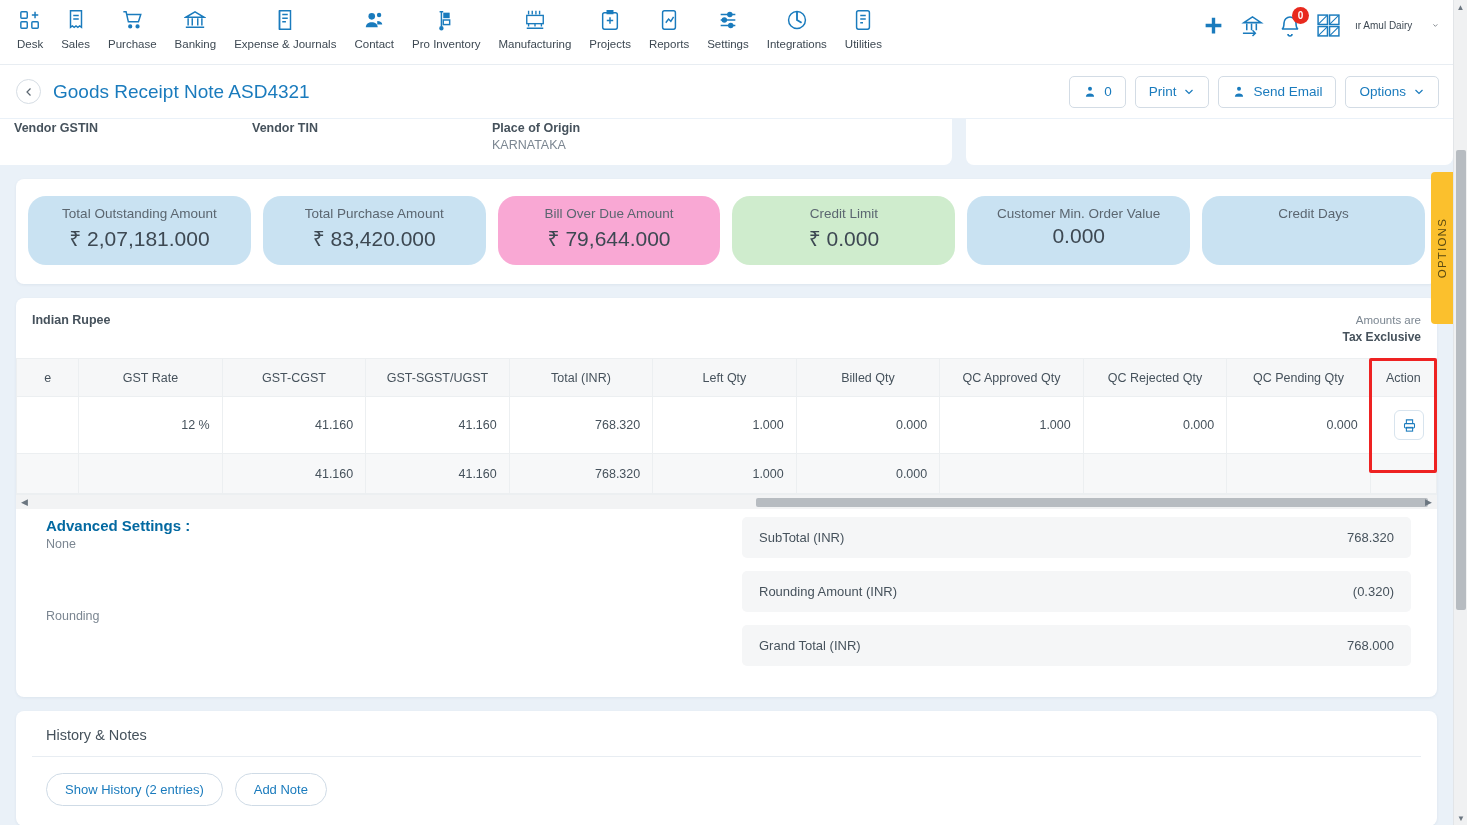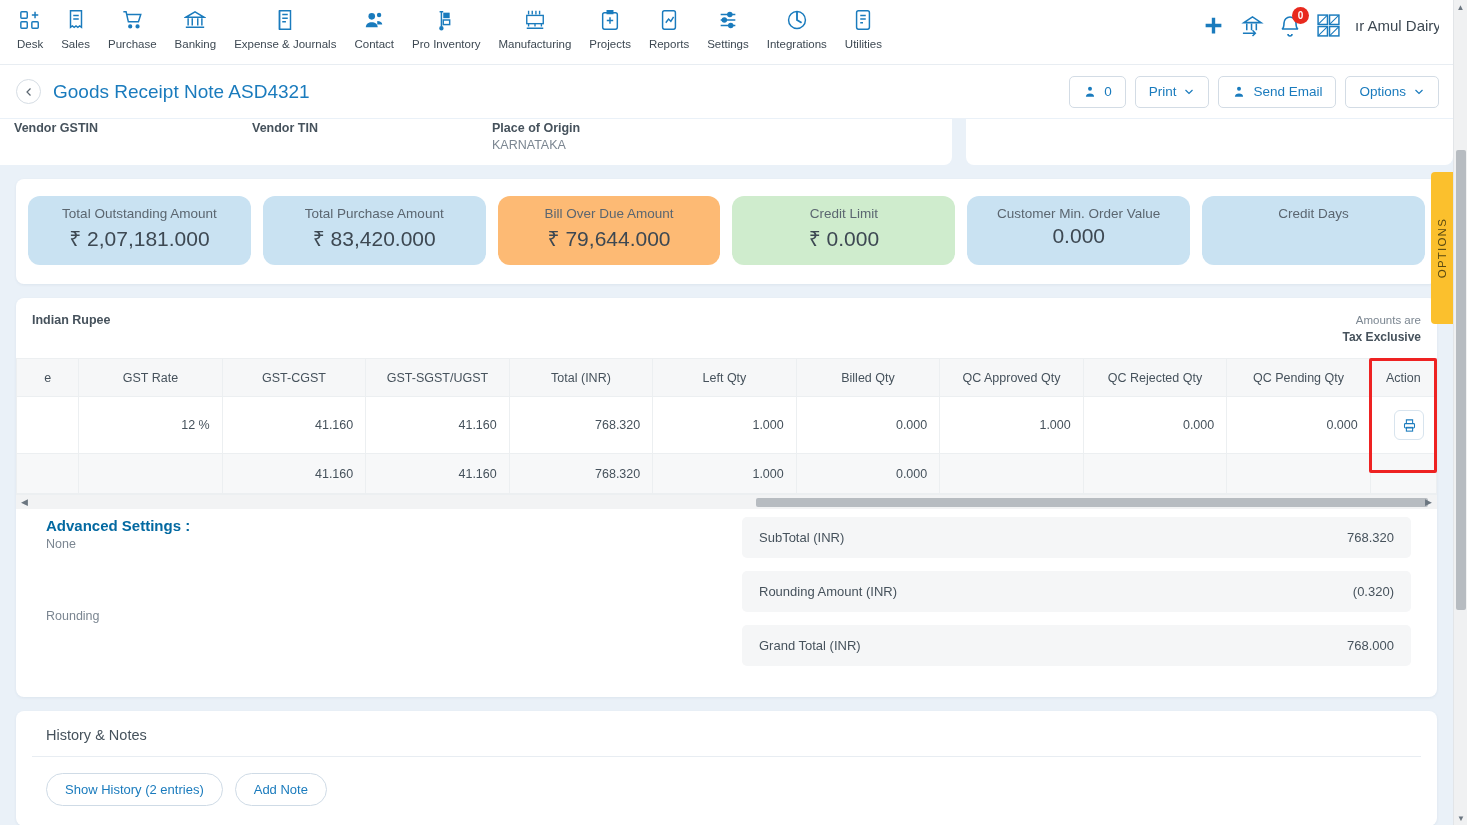--- a/index.html
+++ b/index.html
@@ -29,21 +29,21 @@
     margin-left: auto; display: flex; align-items: center; gap: 14px;
     padding-right: 14px; padding-top: 12px;
   }
   .nav-right .ricon { cursor: pointer; position: relative; display: flex; align-items: center; }
   .badge {
     position: absolute; top: -7px; right: -7px; background: #e8291e; color: #fff;
     border-radius: 50%; width: 17px; height: 17px; font-size: 10px;
     display: flex; align-items: center; justify-content: center; font-weight: bold;
   }
   .company {
-    font-size: 15px; color: #3d4852; display: flex; align-items: center; gap: 20px;
+    font-size: 10px; color: #3d4852; display: flex; align-items: center; gap: 20px;
     cursor: pointer; max-width: 84px; overflow: hidden; white-space: nowrap;
   }
 
   
   .titlebar {
     position: absolute; top: 65px; left: 0; width: 1453px; height: 53px;
     background: #ffffff; display: flex; align-items: center; padding: 0 14px 0 16px;
   }
   .backbtn {
     width: 25px; height: 25px; border-radius: 50%; border: 1px solid #d6dde4;
@@ -85,26 +85,26 @@
   }
   .vfield { padding-top: 2px; }
   .vfield.c1 { width: 238px; }
   .vfield.c2 { width: 240px; }
   .vlabel { font-size: 12.5px; color: #46525c; font-weight: bold; }
   .vvalue { font-size: 12.5px; color: #7b8691; margin-top: 3px; }
 
   
   .summary-card { padding: 17px 12px 19px 12px; display: flex; gap: 12px; }
   .scard {
-    flex: 1; border-radius: 12px; text-align: center; padding: 10px 4px 13px 4px;
+    flex: 1; border-radius: 18px; text-align: center; padding: 10px 4px 13px 4px;
   }
   .scard .t { font-size: 13.5px; color: #5b6670; }
   .scard .v { font-size: 21px; color: #3d4852; margin-top: 3px; white-space: nowrap; }
   .scard.blue { background: #c9e2f2; }
-  .scard.amber { background: #fdba74; }
+  .scard.amber { background: #f9a8d4; }
   .scard.green { background: #cfeccd; }
 
   
   .table-card { padding: 0; position: relative; }
   .tbl-head {
     display: flex; align-items: flex-start; justify-content: space-between;
     padding: 15px 16px 0 16px; height: 60px;
   }
   .tbl-currency { font-size: 12.5px; color: #46525c; font-weight: bold; }
   .tbl-taxnote { text-align: right; font-size: 11.5px; color: #7b8691; line-height: 1.35; }

